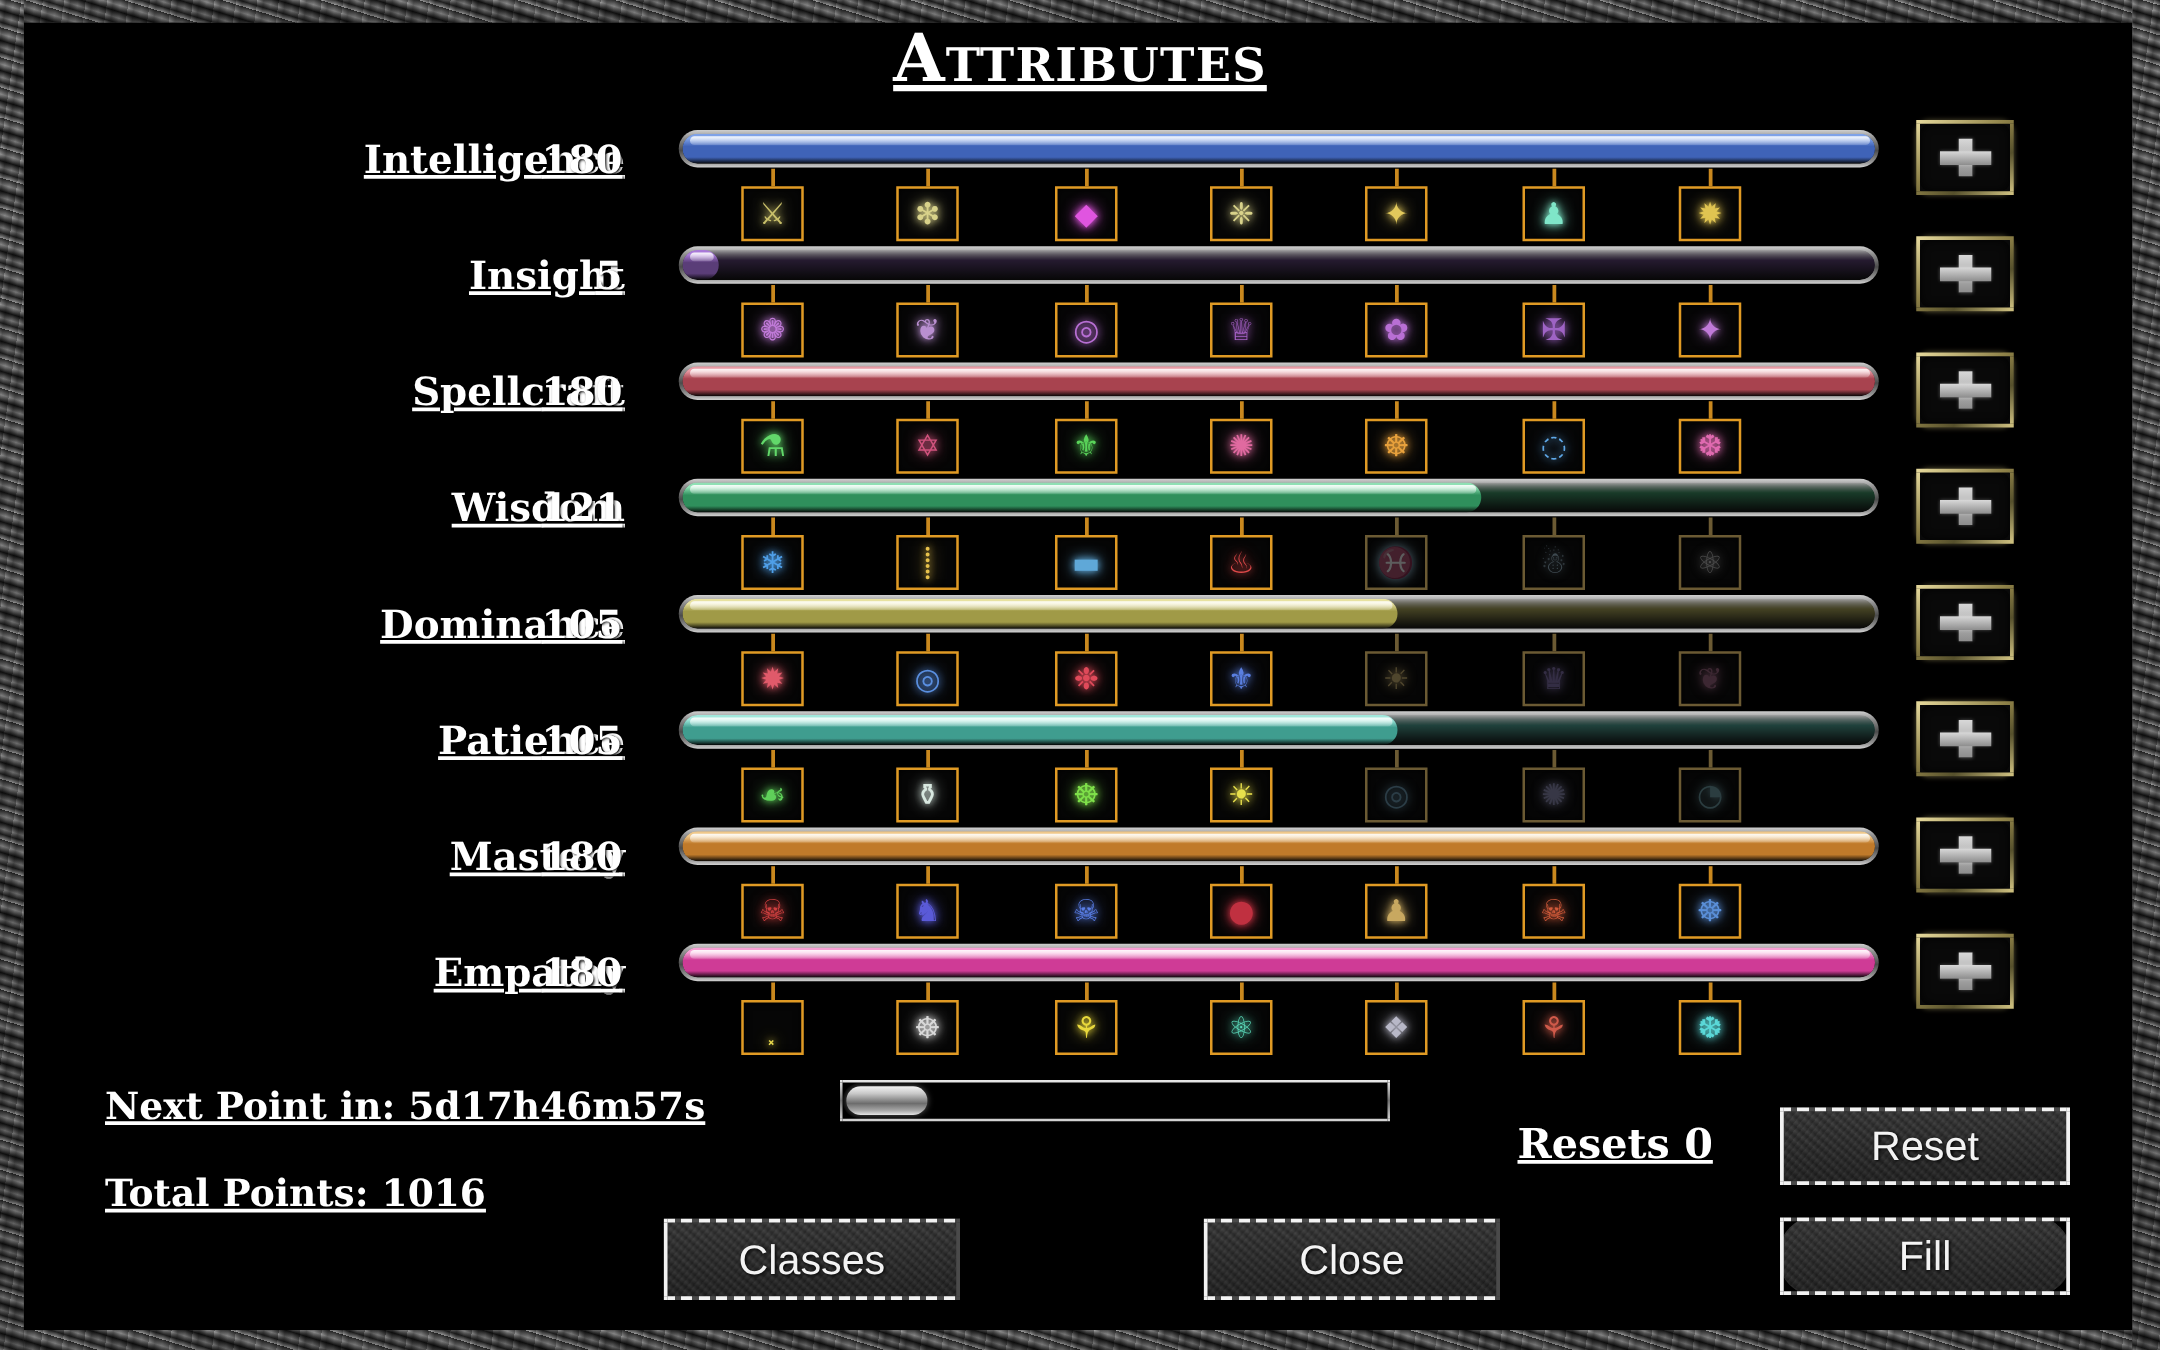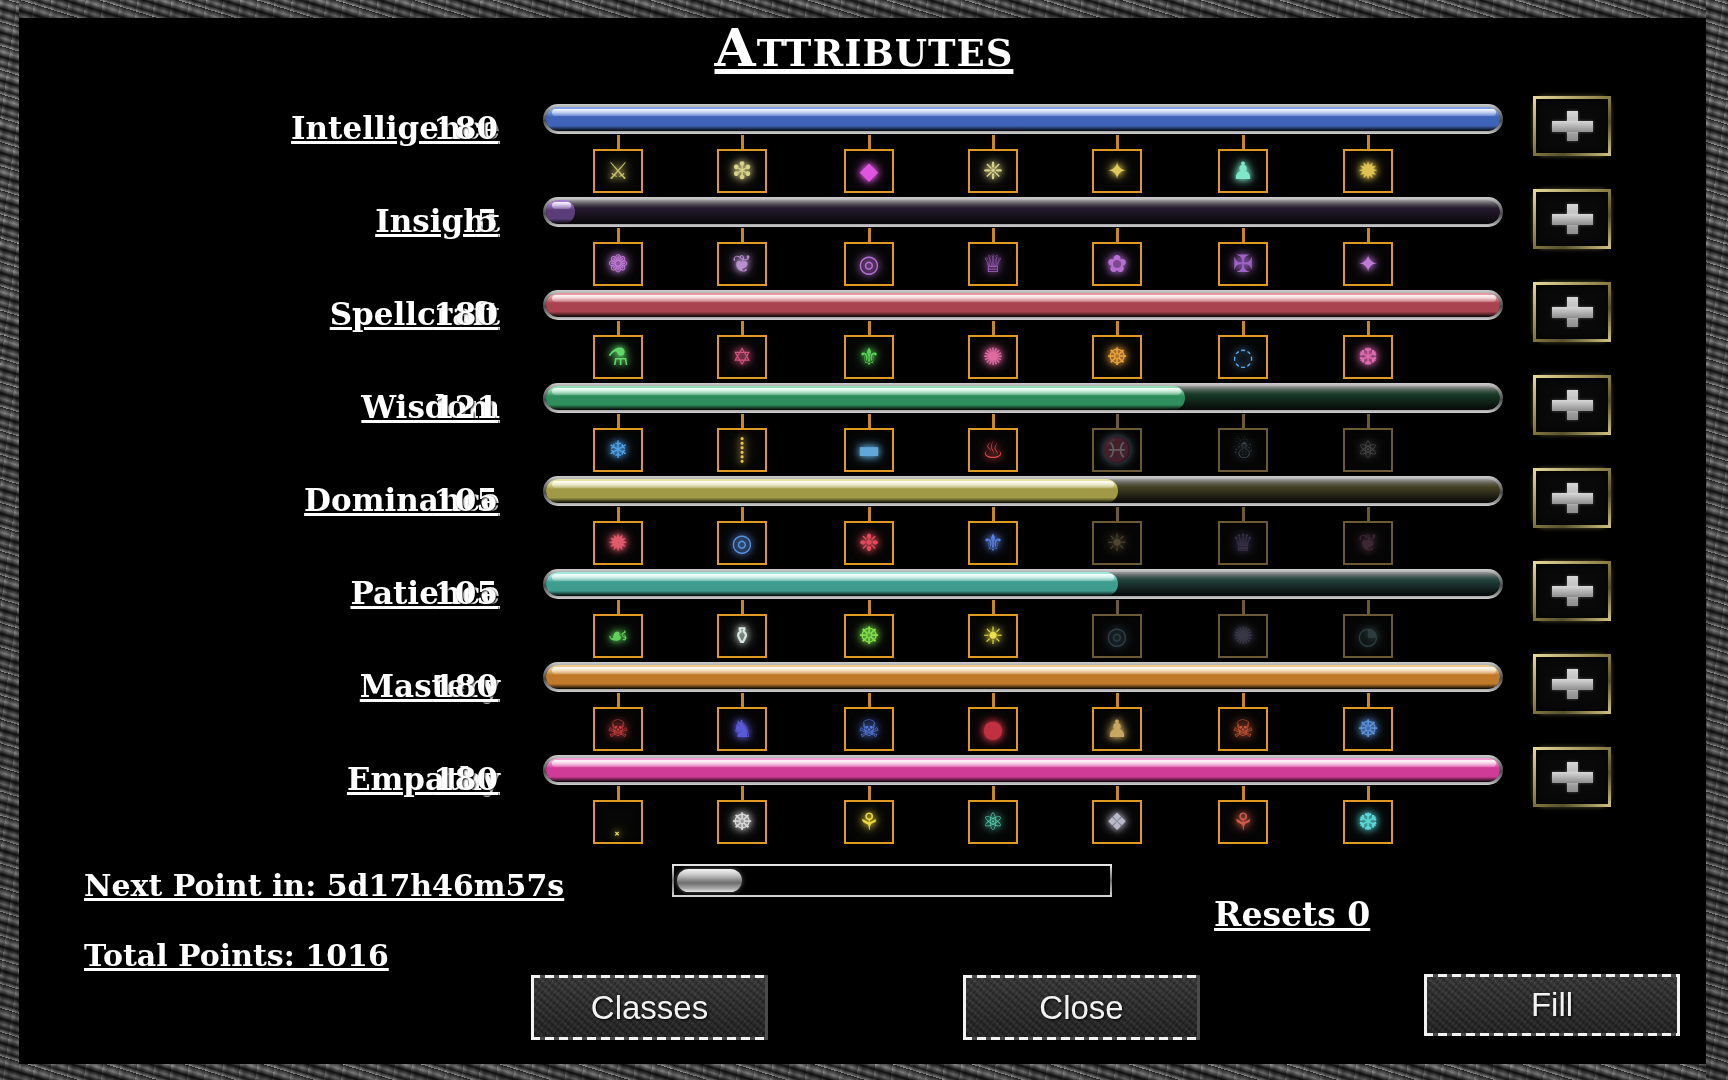--- a/index.html
+++ b/index.html
@@ -263,21 +263,21 @@
     font-family: "Liberation Sans", sans-serif;
     font-size: 33px;
     color: #f3f3f3;
     text-shadow: 1px 1px 3px #000;
     cursor: pointer;
     box-shadow: 0 2px 6px rgba(0,0,0,.8);
   }
   #btn-classes { left: 531px;  top: 975px; width: 237px; height: 65px; }
   #btn-close   { left: 963px;  top: 975px; width: 237px; height: 65px; }
   #btn-reset   { left: 1424px; top: 886px; width: 232px; height: 62px; }
-  #btn-fill    { left: 1424px; top: 974px; width: 256px; height: 62px; }
+  #btn-fill    { left: 1424px; top: 974px; width: 232px; height: 62px; border-radius: 27px; }
 </style>
 </head>
 <body>
 
 <div id="window">
 
   <div class="frame-edge frame-top"></div>
   <div class="frame-edge frame-bottom"></div>
   <div class="frame-edge frame-left"></div>
   <div class="frame-edge frame-right"></div>
@@ -768,15 +768,16 @@
   <div id="xp-bar-wrap">
     <div id="xp-bar">
       <div id="xp-fill" style="width: 15%;"></div>
     </div>
   </div>
 
   <div id="resets" class="gothic">Resets 0</div>
 
   <div id="btn-close" class="stone-btn">Close</div>
   <div id="btn-classes" class="stone-btn">Classes</div>
+  <div id="btn-reset" class="stone-btn">Reset</div>
   <div id="btn-fill" class="stone-btn">Fill</div>
 
 </div>
 
 </body></html>

